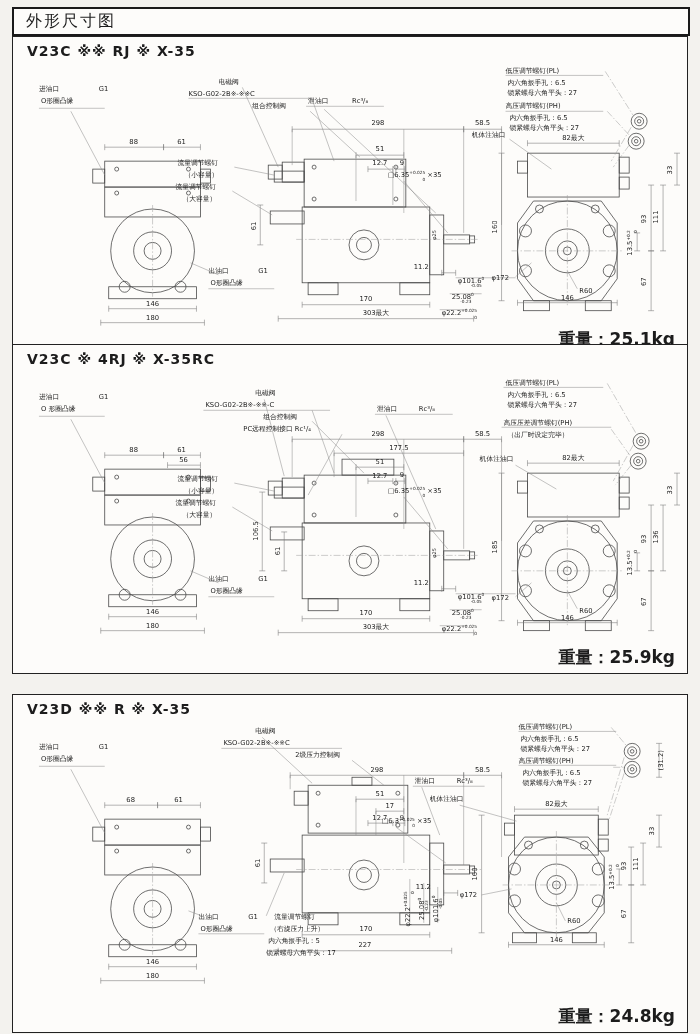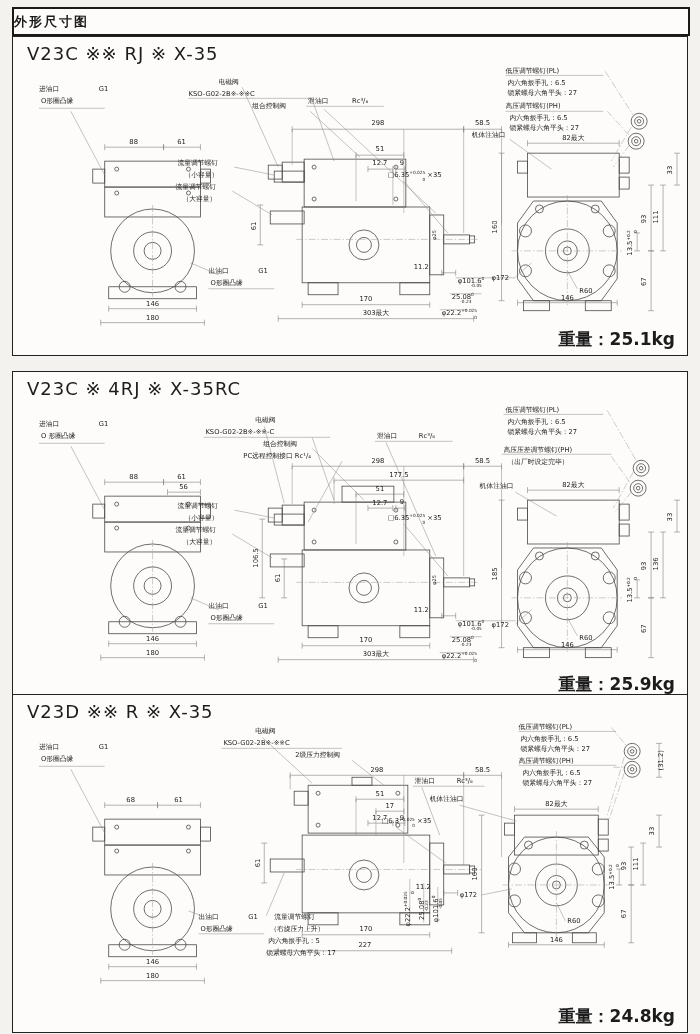--- a/index.html
+++ b/index.html
@@ -1,25 +1,25 @@
 <!DOCTYPE html>
 <html><head>
 <meta charset="utf-8">
 <style>
   html,body{margin:0;padding:0;}
   body{width:700px;height:1034px;position:relative;background:#f3f2ee;
        font-family:"DejaVu Sans",sans-serif;color:#1c1c1c;overflow:hidden;}
   .header{position:absolute;left:12px;top:7px;width:674px;height:25px;
           border:2px solid #1a1a1a;background:#fdfcfa;display:flex;align-items:center;}
-  .header span{font-size:13px;font-weight:bold;padding-left:0;letter-spacing:2px;}
+  .header span{font-size:16px;font-weight:normal;padding-left:12px;letter-spacing:2px;}
   .panel{position:absolute;left:12px;width:674px;border:1.5px solid #222;background:#fdfcfa;}
   #panel-0{top:36px;height:318px;}
-  #panel-1{top:371px;height:328px;}
+  #panel-1{top:344px;height:328px;}
   #panel-2{top:694px;height:337px;}
-  .panel-title{position:absolute;left:14px;top:6px;font-size:18px;font-weight:normal;letter-spacing:1px;}
+  .panel-title{position:absolute;left:14px;top:6px;font-size:14px;font-weight:bold;letter-spacing:1px;}
   .drawing{position:absolute;left:0;top:28px;width:674px;height:285px;}
   .weight{position:absolute;right:12px;bottom:4px;font-size:17px;font-weight:bold;}
   svg text{fill:#222;font-family:"DejaVu Sans",sans-serif;}
 </style>
 </head>
 <body>
 
 <div class="page">
   <div class="header">
     <span>外形尺寸图</span>

